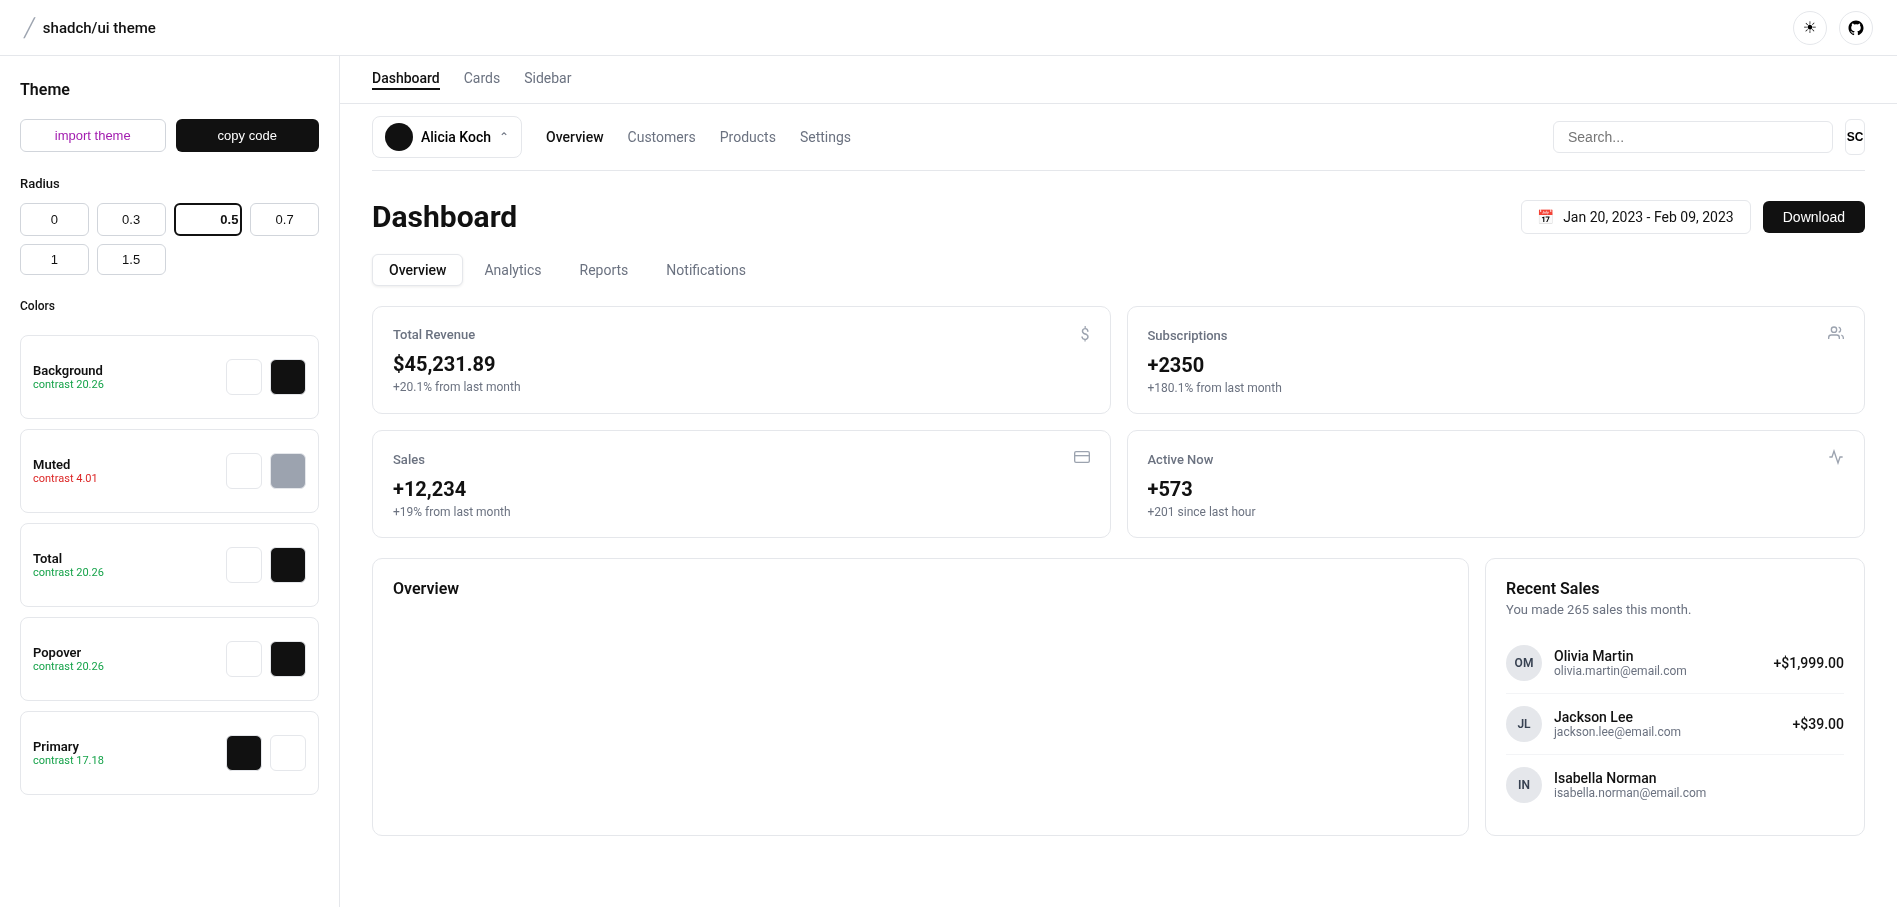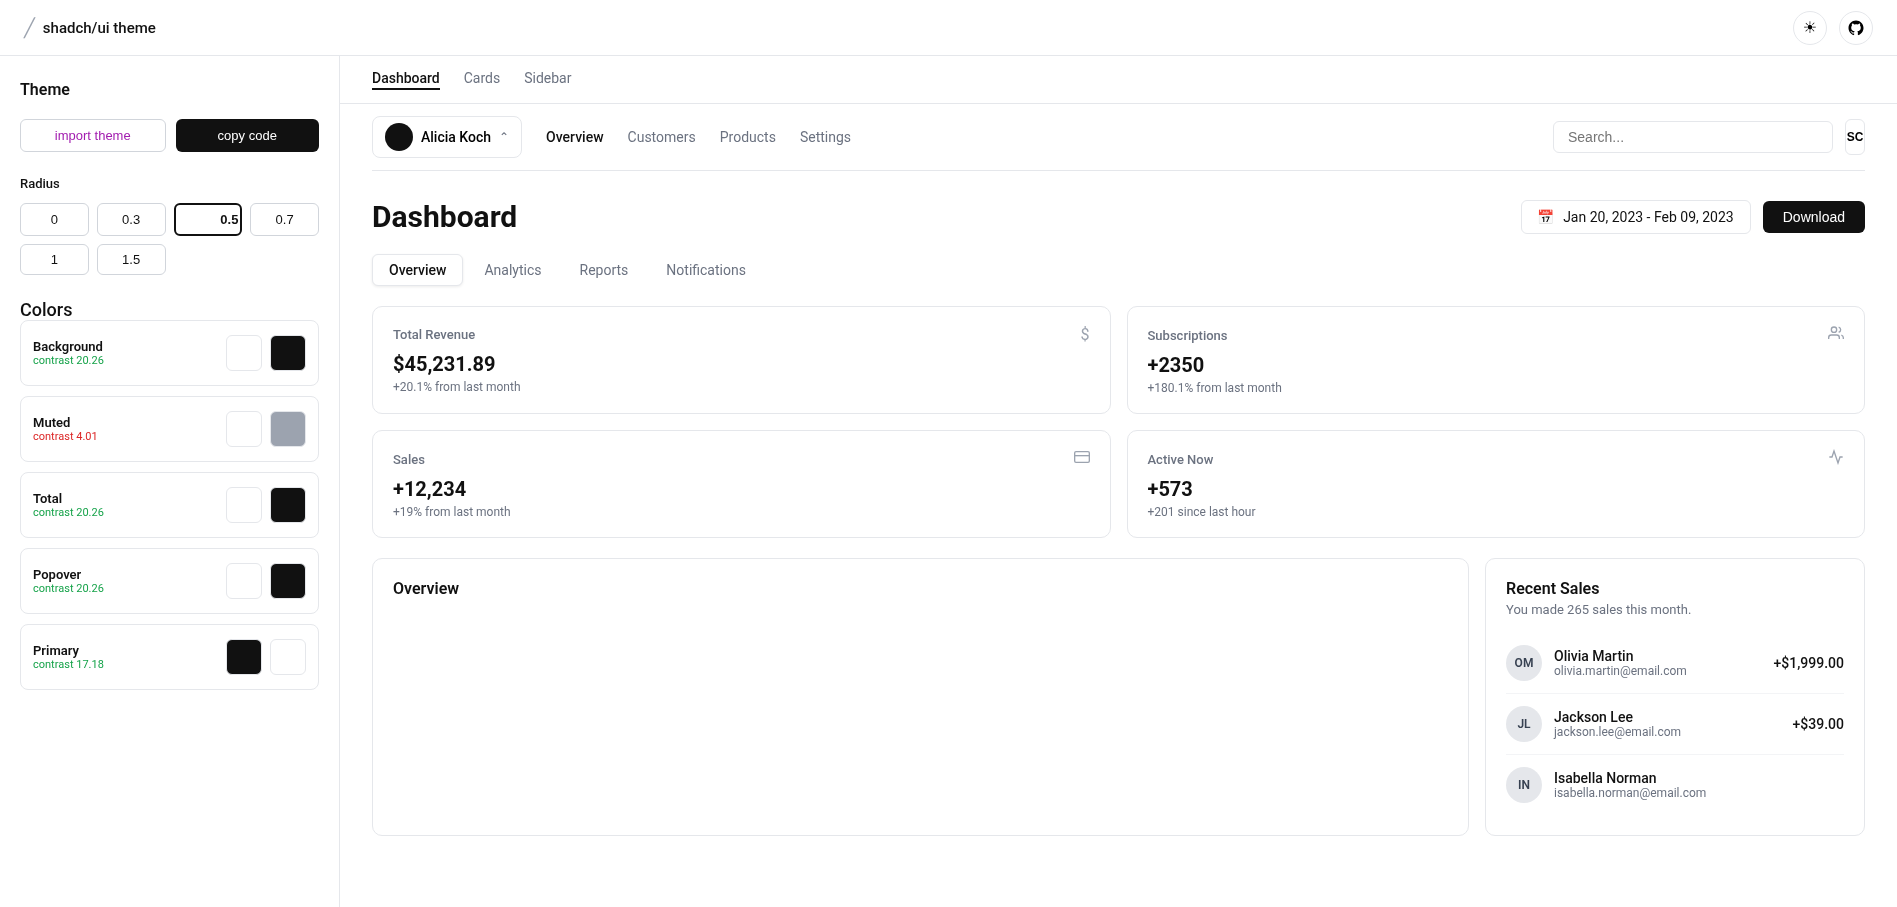--- a/index.html
+++ b/index.html
@@ -53,24 +53,24 @@
 
     #radius-label { font-size: 13px; font-weight: 500; margin-bottom: 12px; color: #111; margin-top: 8px; }
     #radius-grid { display: grid; grid-template-columns: repeat(4, 1fr); gap: 8px; margin-bottom: 8px; }
     #radius-grid-row2 { display: grid; grid-template-columns: repeat(4, 1fr); gap: 8px; margin-bottom: 24px; }
     .radius-btn {
       padding: 7px 0; border: 1px solid #d1d5db; background: #fff;
       border-radius: 6px; cursor: pointer; font-size: 13px; color: #111; text-align: center;
     }
     .radius-btn.active { border: 2px solid #111; font-weight: 600; padding-left: 43px; }
 
-    #colors-label { font-size: 18px; font-weight: 500; margin-bottom: 0; color: #111; }
+    #colors-label { font-size: 12px; font-weight: 500; margin-bottom: 22px; color: #111; }
     .color-row {
       display: flex; align-items: center; justify-content: space-between;
-      padding: 14px 12px; border: 1px solid #e5e7eb;
+      padding: 23px 12px; border: 1px solid #e5e7eb;
       border-radius: 8px; margin-bottom: 10px;
     }
     .color-row-label { font-size: 13px; font-weight: 600; color: #111; }
     .color-contrast { font-size: 11px; }
     .contrast-green { color: #16a34a; }
     .contrast-red { color: #dc2626; }
     .color-swatches { display: flex; gap: 8px; }
     .swatch {
       width: 36px; height: 36px; border-radius: 6px; border: 1px solid #e5e7eb;
     }

